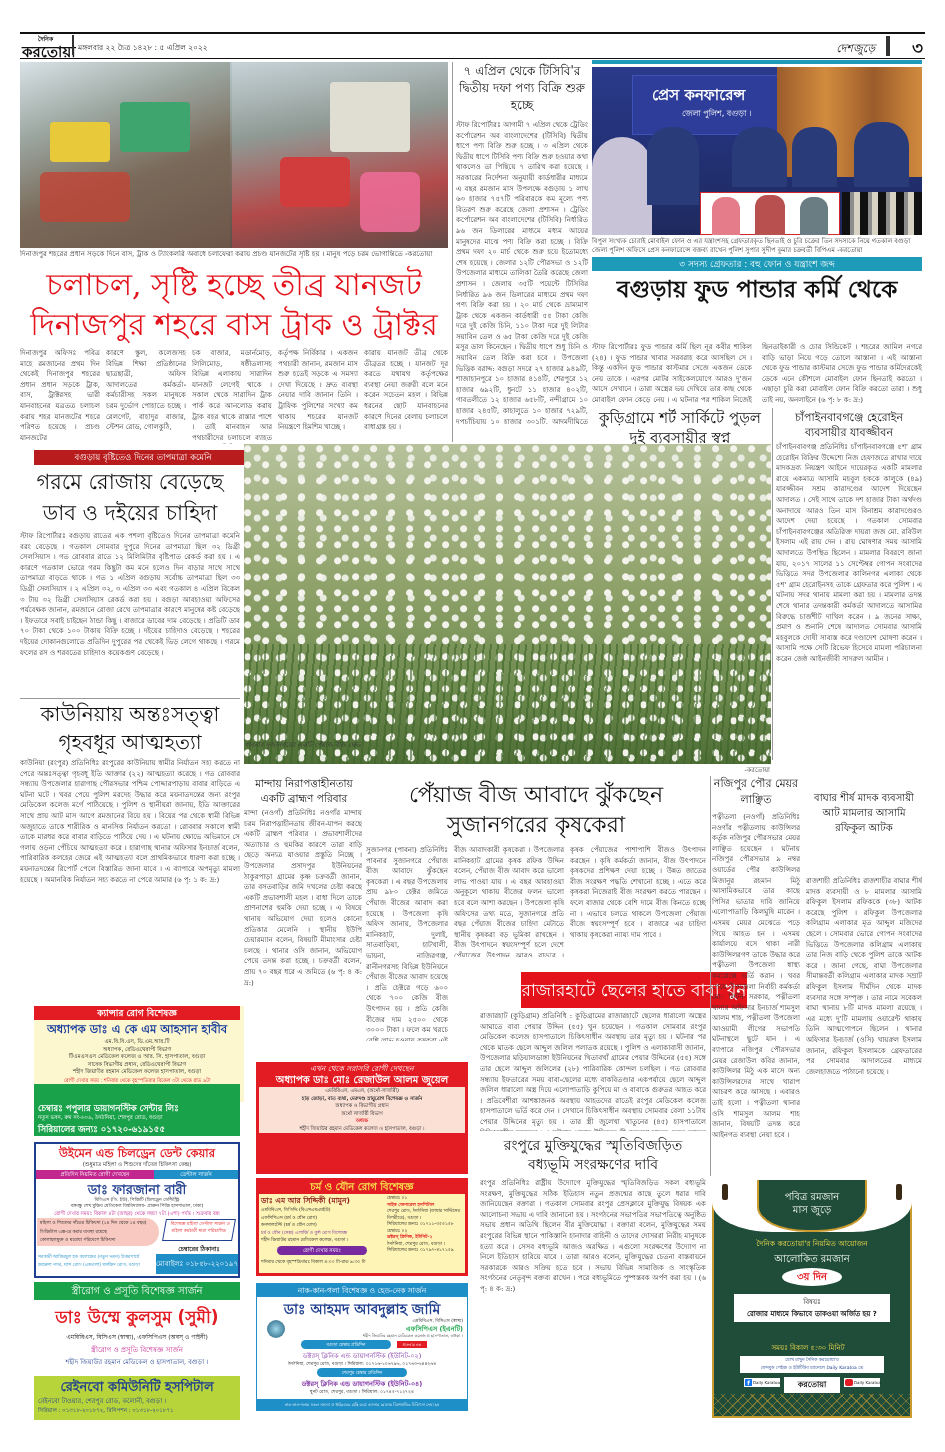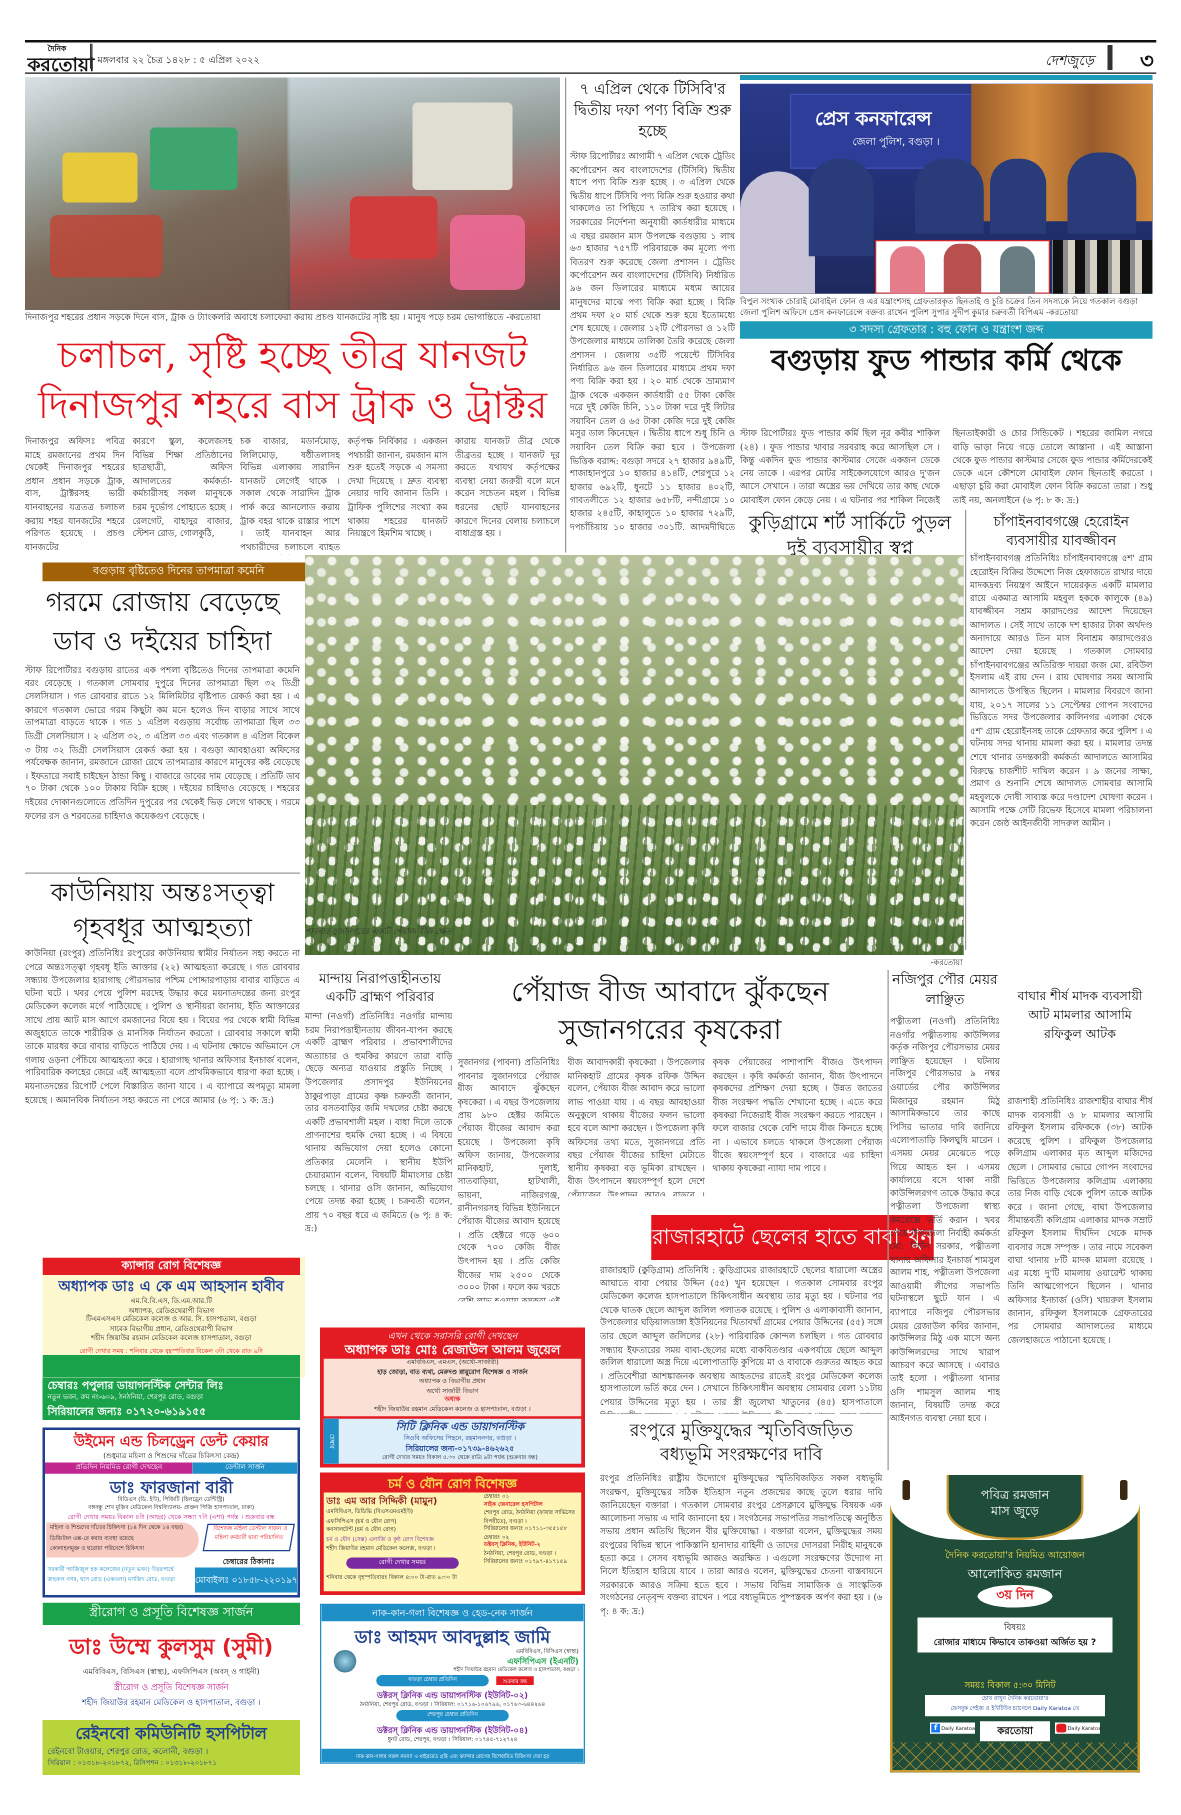--- a/index.html
+++ b/index.html
@@ -89,21 +89,21 @@
 </div>
 <div class="abs txt" style="left:592px;top:450px;width:176px;height:108px;">কুড়িগ্রাম জেলা প্রতিনিধি : কুড়িগ্রাম শহরের মূল বাজারে বৈদ্যুতিক শর্ট সার্কিটে আগুন লেগে দুটি পাইকারী দোকানের প্রায় ১৭ লাখ টাকার মালামাল পুড়ে গেছে । ব্যবসায়ীদের দাবি ক্ষতির পরিমাণ প্রায় ৩০ লাখ টাকা । গত রোববার দিনগত রাত ৩টার দিকে কাপড়পট্টিতে কেন্দ্রীয় জামে মসজিদ সংলগ্ন দুটি ব্যবসা প্রতিষ্ঠানে এই অগ্নিকাণ্ডের ঘটনা ঘটে । এদিকে সেরিতে খবর পেয়ে গতকাল সোমবার ভোরে ফায়ার সার্ভিস ও সিভিল ডিফেন্সের একটি টিম ঘটনাস্থলে গিয়ে আগুন নিয়ন্ত্রণে আনে । ততক্ষণে দুটি দোকানসহ তাদের দুটি গোডাউনের মালামাল পুড়ে ছাই হয়ে যায় । এ ব্যাপারে কুড়িগ্রাম ফায়ার সার্ভিস ও সিভিল ডিফেন্সের সিনিয়র স্টেশন অফিসার মোহাম্মদ আলী সাজ্জাদ জানান, (৬ পৃ: ১ ক: দ্র:)</div>
 
 <div class="vrule" style="left:772px;top:408px;height:352px;"></div>
 <div class="abs headline" style="left:776px;top:410px;width:146px;font-size:11px;line-height:15px;">
   <div>চাঁপাইনবাবগঞ্জে হেরোইন</div>
   <div>ব্যবসায়ীর যাবজ্জীবন</div>
 </div>
 <div class="abs txt" style="left:776px;top:442px;width:146px;height:360px;">চাঁপাইনবাবগঞ্জ প্রতিনিধিঃ চাঁপাইনবাবগঞ্জে ৫শ' গ্রাম হেরোইন বিক্রির উদ্দেশ্যে নিজ হেফাজতে রাখার দায়ে মাদকদ্রব্য নিয়ন্ত্রণ আইনে দায়েরকৃত একটি মামলার রায়ে একমাত্র আসামি মহবুল হককে কালুকে (৪৯) যাবজ্জীবন সশ্রম কারাদণ্ডের আদেশ দিয়েছেন আদালত । সেই সাথে তাকে দশ হাজার টাকা অর্থদণ্ড অনাদায়ে আরও তিন মাস বিনাশ্রম কারাদণ্ডেরও আদেশ দেয়া হয়েছে । গতকাল সোমবার চাঁপাইনবাবগঞ্জের অতিরিক্ত দায়রা জজ মো. রবিউল ইসলাম এই রায় দেন । রায় ঘোষণার সময় আসামি আদালতে উপস্থিত ছিলেন । মামলার বিবরণে জানা যায়, ২০১৭ সালের ১১ সেপ্টেম্বর গোপন সংবাদের ভিত্তিতে সদর উপজেলার কালিনগর এলাকা থেকে ৫শ' গ্রাম হেরোইনসহ তাকে গ্রেফতার করে পুলিশ । এ ঘটনায় সদর থানায় মামলা করা হয় । মামলার তদন্ত শেষে থানার তদন্তকারী কর্মকর্তা আদালতে আসামির বিরুদ্ধে চার্জশীট দাখিল করেন । ৯ জনের সাক্ষ্য, প্রমাণ ও শুনানি শেষে আদালত সোমবার আসামি মহবুলকে দোষী সাব্যস্ত করে দণ্ডাদেশ ঘোষণা করেন । আসামি পক্ষে সেটি রিভেফ হিসেবে মামলা পরিচালনা করেন জেষ্ঠ আইনজীবী সাদরুল আমীন ।</div>
 
-<div class="band" style="left:34px;top:450px;width:218px;height:15px;background:#a16207;font-size:8.5px;line-height:15px;">বগুড়ায় বৃষ্টিতেও দিনের তাপমাত্রা কমেনি</div>
+<div class="band" style="left:34px;top:450px;width:218px;height:15px;background:#b91c1c;font-size:8.5px;line-height:15px;">বগুড়ায় বৃষ্টিতেও দিনের তাপমাত্রা কমেনি</div>
 <div class="abs headline" style="left:20px;top:467px;width:220px;font-size:21px;line-height:31px;">
   <div>গরমে রোজায় বেড়েছে</div>
   <div>ডাব ও দইয়ের চাহিদা</div>
 </div>
 <div class="abs txt" style="left:20px;top:531px;width:220px;height:164px;">স্টাফ রিপোর্টারঃ বগুড়ায় রাতের এক পশলা বৃষ্টিতেও দিনের তাপমাত্রা কমেনি বরং বেড়েছে । গতকাল সোমবার দুপুরে দিনের তাপমাত্রা ছিল ৩২ ডিগ্রী সেলসিয়াস । গত রোববার রাতে ১২ মিলিমিটার বৃষ্টিপাত রেকর্ড করা হয় । এ কারণে গতকাল ভোরে গরম কিছুটা কম মনে হলেও দিন বাড়ার সাথে সাথে তাপমাত্রা বাড়তে থাকে । গত ১ এপ্রিল বগুড়ায় সর্বোচ্চ তাপমাত্রা ছিল ৩৩ ডিগ্রী সেলসিয়াস । ২ এপ্রিল ৩২, ৩ এপ্রিল ৩৩ এবং গতকাল ৪ এপ্রিল বিকেল ৩ টায় ৩২ ডিগ্রী সেলসিয়াস রেকর্ড করা হয় । বগুড়া আবহাওয়া অফিসের পর্যবেক্ষক জানান, রমজানে রোজা রেখে তাপমাত্রার কারণে মানুষের কষ্ট বেড়েছে । ইফতারে সবাই চাইছেন ঠান্ডা কিছু । বাজারে ডাবের দাম বেড়েছে । প্রতিটি ডাব ৭০ টাকা থেকে ১০০ টাকায় বিক্রি হচ্ছে । দইয়ের চাহিদাও বেড়েছে । শহরের দইয়ের দোকানগুলোতে প্রতিদিন দুপুরের পর থেকেই ভিড় লেগে থাকছে । গরমে ফলের রস ও শরবতের চাহিদাও কয়েকগুণ বেড়েছে ।</div>
 
 <div class="hrule" style="left:20px;top:698px;width:220px;"></div>
 <div class="abs headline" style="left:20px;top:700px;width:220px;font-size:20px;line-height:28px;">
   <div>কাউনিয়ায় অন্তঃসত্ত্বা</div>
   <div>গৃহবধূর আত্মহত্যা</div>
@@ -208,27 +208,20 @@
 <div class="ad" style="left:256px;top:1062px;width:212px;height:112px;background:#e31b23;">
   <div class="abs ctr" style="left:0;top:1px;width:212px;font-size:7.5px;color:#fff;font-style:italic;">এখন থেকে সরাসরি রোগী দেখছেন</div>
   <div class="abs ctr" style="left:0;top:10px;width:212px;font-size:10px;font-weight:bold;color:#fff;white-space:nowrap;">অধ্যাপক ডাঃ মোঃ রেজাউল আলম জুয়েল</div>
   <div class="abs ctr" style="left:3px;top:25px;width:206px;height:46px;background:#fbe0d6;font-size:5px;line-height:7.5px;color:#222;">
     <div>এমবিবিএস, এমএস, (অর্থো-সার্জারী)</div>
     <div style="font-weight:bold;">হাড় জোড়া, বাত ব্যথা, মেরুদণ্ড স্নায়ুরোগ বিশেষজ্ঞ ও সার্জন</div>
     <div>অধ্যাপক ও বিভাগীয় প্রধান</div>
     <div>অর্থো সার্জারী বিভাগ</div>
     <div style="color:#e31b23;font-weight:bold;">অধ্যক্ষ</div>
     <div>শহীদ জিয়াউর রহমান মেডিকেল কলেজ ও হাসপাতাল, বগুড়া ।</div>
-  </div>
-  <div class="abs" style="left:3px;top:73px;width:206px;height:36px;background:#dbeefa;">
-    <div class="abs" style="left:0;top:0;width:12px;height:36px;background:#1f8fc8;color:#fff;font-size:5px;writing-mode:vertical-rl;text-align:center;line-height:12px;">চেম্বার</div>
-    <div class="abs ctr" style="left:12px;top:0;width:194px;font-size:8.5px;font-weight:bold;color:#1f3f8f;font-style:italic;white-space:nowrap;">সিটি ক্লিনিক এন্ড ডায়াগনস্টিক</div>
-    <div class="abs ctr" style="left:12px;top:12px;width:194px;font-size:5px;color:#1f3f8f;">সিওবি অফিসের পিছনে, রহমাননগর, বগুড়া ।</div>
-    <div class="abs ctr" style="left:12px;top:19px;width:194px;font-size:6px;color:#1f3f8f;font-weight:bold;">সিরিয়ালের জন্য-০১৭৩৯-৪৬২৬২৫</div>
-    <div class="abs ctr" style="left:12px;top:28px;width:194px;font-size:4.5px;color:#222;white-space:nowrap;overflow:hidden;">রোগী দেখার সময়ঃ বিকাল ৫.৩০ থেকে রাত্রি ৯টা পর্যন্ত (শুক্রবার বন্ধ)</div>
   </div>
 </div>
 
 <div class="ad" style="left:256px;top:1178px;width:212px;height:98px;background:#e31b23;">
   <div class="abs ctr" style="left:0;top:1px;width:212px;font-size:10px;font-weight:bold;color:#f5e04b;">চর্ম ও যৌন রোগ বিশেষজ্ঞ</div>
   <div class="abs" style="left:3px;top:16px;width:206px;height:79px;background:#fdf4b5;">
     <div class="abs" style="left:2px;top:1px;font-size:7.5px;font-weight:bold;color:#8e1a1a;white-space:nowrap;">ডাঃ এম আর সিদ্দিকী (মামুন)</div>
     <div class="abs" style="left:2px;top:12px;width:120px;font-size:4.5px;line-height:7.5px;color:#222;">
       <div>এমবিবিএস, ডিডিভি (বিএসএমএমইউ)</div>
       <div>এফসিপিএস (চর্ম ও যৌন রোগ)</div>
@@ -253,21 +246,21 @@
 
 <div class="ad" style="left:256px;top:1283px;width:212px;height:128px;background:#fff;border:1px solid #1f8fc8;">
   <div class="band" style="left:0;top:0;width:210px;height:13px;background:#1f8fc8;font-size:7.5px;line-height:13px;">নাক-কান-গলা বিশেষজ্ঞ ও হেড-নেক সার্জন</div>
   <div class="abs ctr" style="left:0;top:14px;width:210px;font-size:14px;font-weight:bold;color:#1f3f8f;white-space:nowrap;">ডাঃ আহমদ আবদুল্লাহ জামি</div>
   <div class="abs" style="left:10px;top:36px;width:18px;height:18px;border-radius:50%;background:radial-gradient(circle,#9fd7ea,#1f5a7a);"></div>
   <div class="abs" style="left:34px;top:34px;width:172px;text-align:right;font-size:4.5px;color:#222;">এমবিবিএস, বিসিএস (স্বাস্থ্য)</div>
   <div class="abs" style="left:34px;top:40px;width:172px;text-align:right;font-size:6.5px;color:#1aa24a;font-weight:bold;">এফসিপিএস (ইএনটি)</div>
   <div class="abs" style="left:34px;top:49px;width:172px;text-align:right;font-size:4px;color:#222;white-space:nowrap;overflow:hidden;">শহীদ জিয়াউর রহমান মেডিকেল কলেজ ও হাসপাতাল, বগুড়া ।</div>
   <div class="abs ctr" style="left:44px;top:56px;width:90px;height:9px;background:#1f8fc8;color:#fff;border-radius:5px;font-size:4.5px;line-height:9px;">বগুড়া চেম্বার প্রতিদিন</div>
   <div class="abs ctr" style="left:140px;top:57px;width:30px;height:7px;background:#e31b23;color:#fff;font-size:4px;line-height:7px;">শুক্রবার বন্ধ</div>
-  <div class="abs ctr" style="left:0;top:67px;width:210px;font-size:6.5px;color:#7a2aa0;font-weight:bold;white-space:nowrap;">ডক্টরস্ ক্লিনিক এন্ড ডায়াগনস্টিক (ইউনিট-০২)</div>
+  <div class="abs ctr" style="left:0;top:67px;width:210px;font-size:6.5px;color:#7a2aa0;font-weight:normal;white-space:nowrap;">ডক্টরস্ ক্লিনিক এন্ড ডায়াগনস্টিক (ইউনিট-০২)</div>
   <div class="abs ctr" style="left:0;top:77px;width:210px;font-size:4.5px;color:#222;white-space:nowrap;overflow:hidden;">ঠনঠনিয়া, শেরপুর রোড, বগুড়া । সিরিয়াল: ০১৭১৬-১০৬৭৯৬, ০১৭৬৩-৬৪৪২৬৪</div>
   <div class="abs ctr" style="left:60px;top:84px;width:90px;height:9px;background:#1f8fc8;color:#fff;border-radius:5px;font-size:4.5px;line-height:9px;">শেরপুর চেম্বার প্রতিদিন</div>
   <div class="abs ctr" style="left:0;top:95px;width:210px;font-size:6.5px;color:#7a2aa0;font-weight:bold;white-space:nowrap;">ডক্টরস্ ক্লিনিক এন্ড ডায়াগনস্টিক (ইউনিট-০৪)</div>
   <div class="abs ctr" style="left:0;top:105px;width:210px;font-size:4.5px;color:#222;white-space:nowrap;">ধুনট রোড, শেরপুর, বগুড়া । সিরিয়াল: ০১৭৪৫-৭১২৭২৪</div>
   <div class="abs ctr" style="left:0;top:115px;width:210px;height:11px;background:#1f8fc8;color:#fff;font-size:4px;line-height:11px;white-space:nowrap;overflow:hidden;">নাক-কান-গলার সকল সমস্যা ও থাইরয়েড গ্রন্থি এবং ক্যান্সার রোগের বিশেষায়িত চিকিৎসা দেয়া হয়</div>
 </div>
 
 <div class="ad" style="left:712px;top:1180px;width:200px;height:238px;background:#f6f1e4;">
   <div class="abs" style="left:0;top:0;width:200px;height:238px;background:#1f4d3a;border:2px solid #c99a2e;border-top:none;"></div>
   <div class="abs" style="left:0;top:0;width:200px;height:52px;background:#fff;border-radius:0 0 60px 60px/0 0 30px 30px;"></div>

